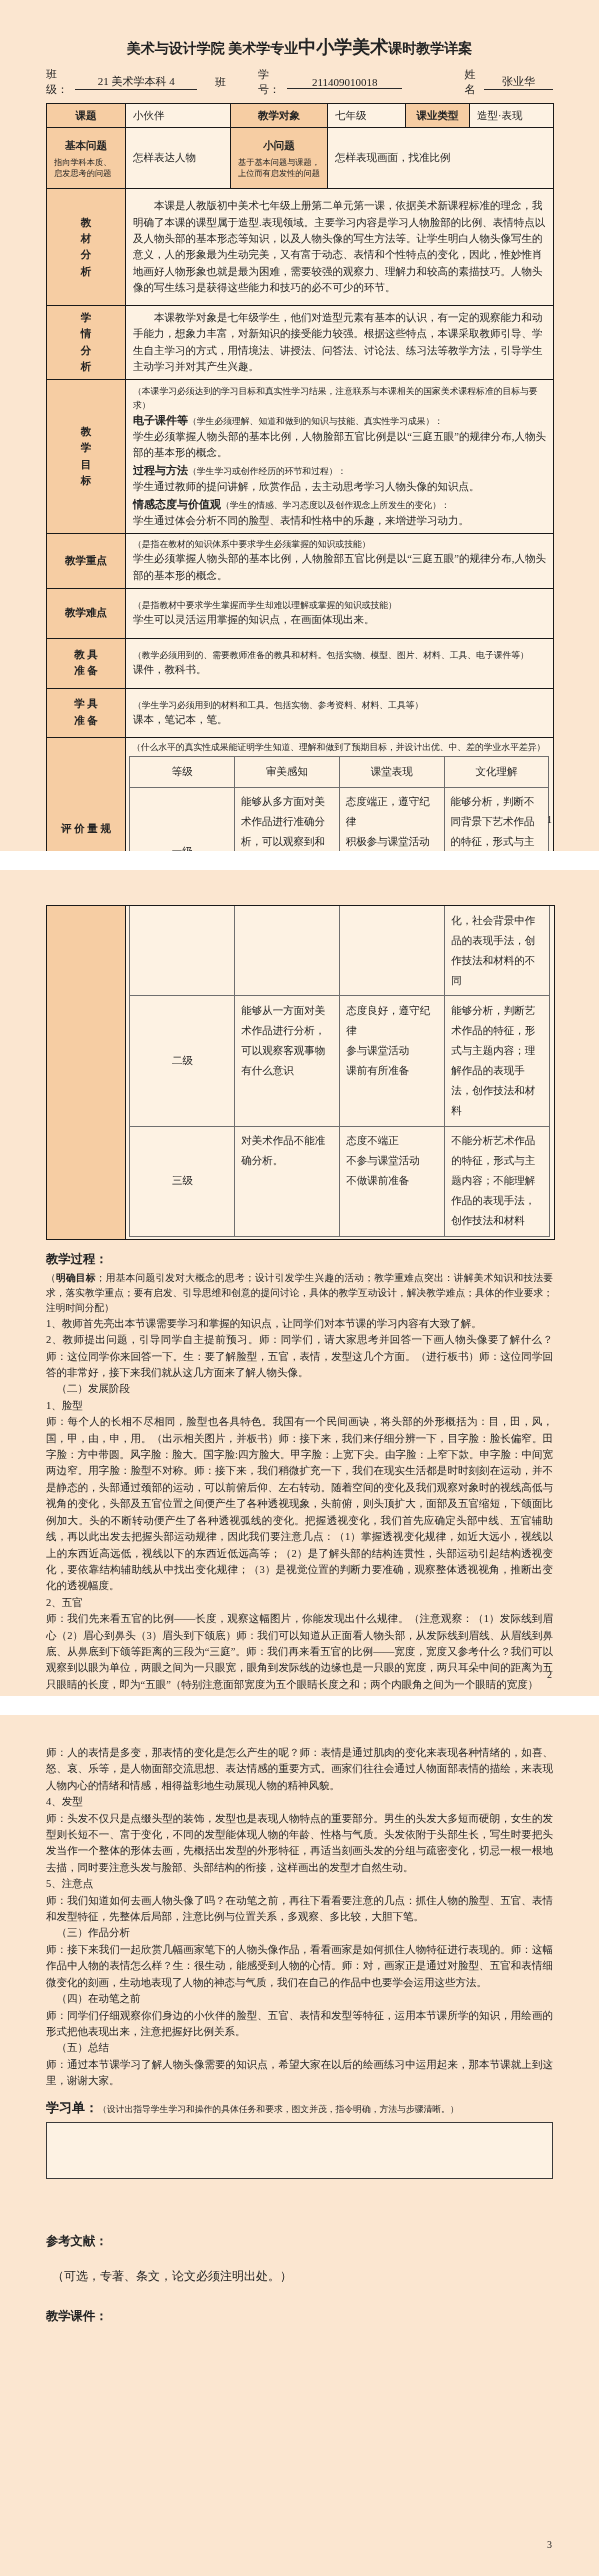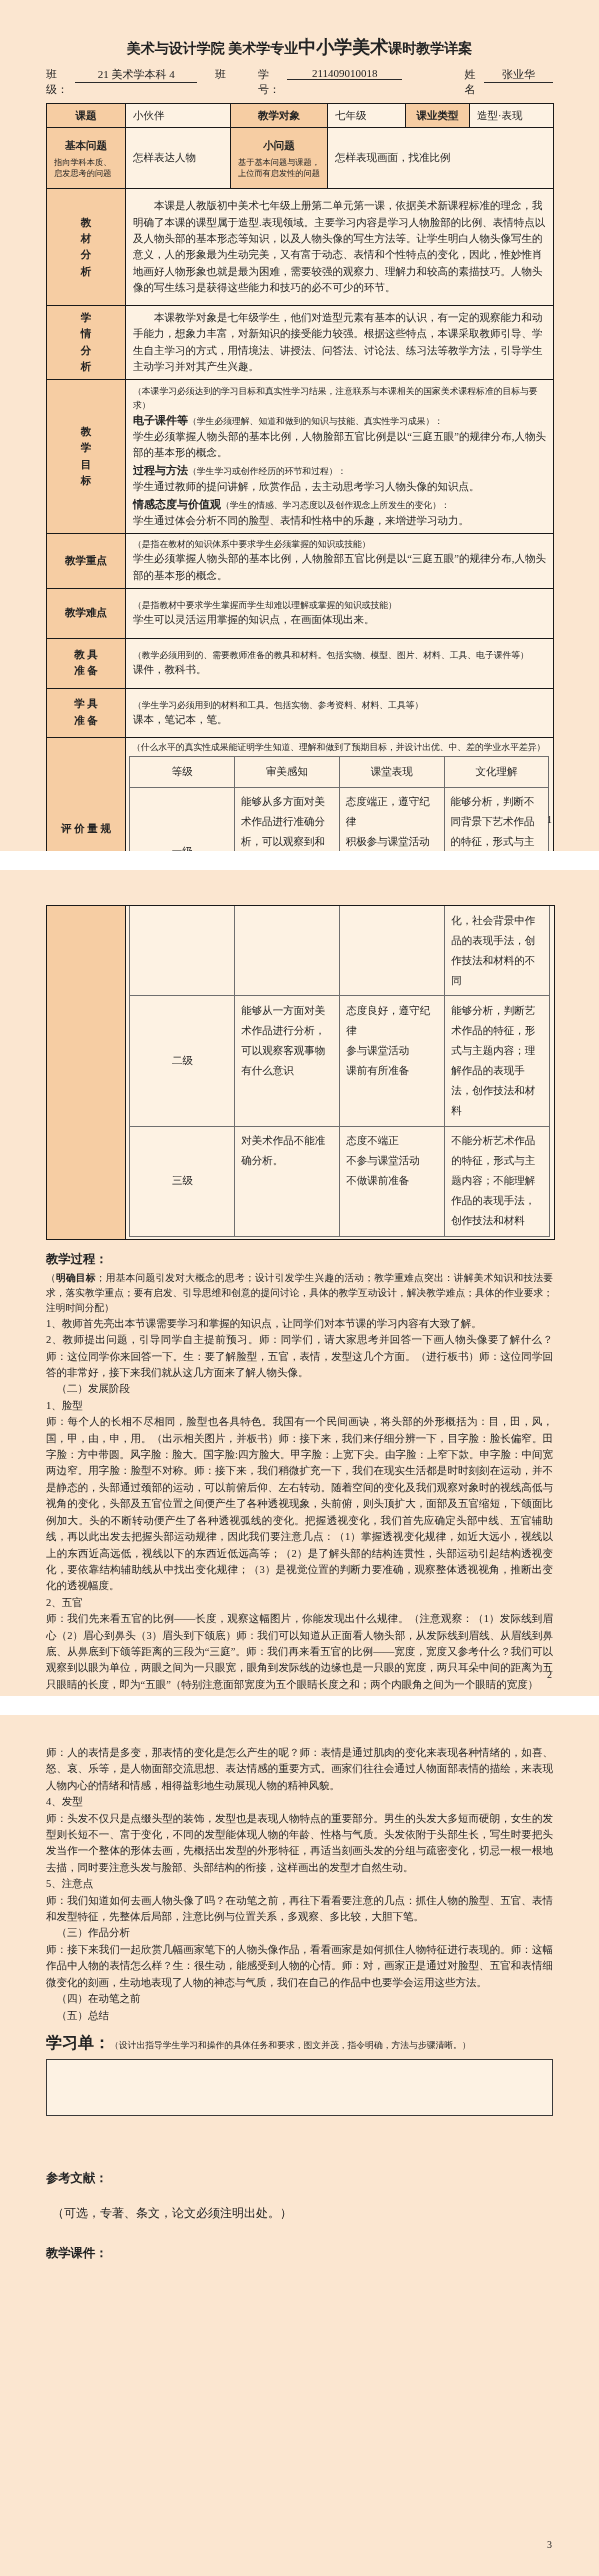--- a/index.html
+++ b/index.html
@@ -17,21 +17,21 @@
   .page{position:relative;width:599px;background:var(--pg);overflow:hidden;}
   .page-gap{height:19px;background:#ffffff;}
   .p1{height:851px;}
   .p2{height:826px;}
   .p3{height:861px;}
   .content{margin:0 46px;}
 
   
   .title{padding-top:37px;text-align:center;font-weight:bold;font-size:14px;line-height:20px;}
   .title .em{font-size:18px;}
-  .meta{margin:8.2px 0 5.9px 0;font-size:11px;display:flex;align-items:flex-start;}
+  .meta{margin:8.2px 0 5.9px 0;font-size:11px;display:flex;align-items:center;}
   .u{display:inline-block;border-bottom:0.6px solid #2b2b2b;text-align:center;padding:0 3.5px;}
   .u.cls{min-width:122px;}
   .u.sid{min-width:115px;}
   .u.nam{min-width:69px;}
   .meta .sp1{width:20px;}
   .meta .sp2{width:36px;}
   .meta .sp3{width:70px;}
 
   
   table.main{border-collapse:collapse;width:508px;table-layout:fixed;
@@ -63,21 +63,21 @@
   table.rubric.nb td{border-top:none;}
 
   
   .flow{font-size:10.5px;line-height:16.4px;}
   .flow .h-proc{font-size:12.3px;font-weight:bold;margin:10.5px 0 2.3px 0;}
   .flow .proc-note{font-size:9.7px;line-height:15px;text-align:justify;margin:0 0 1.2px 0;}
   .flow p{margin:0;text-align:justify;}
   .flow p.stage{text-indent:1em;}
 
   .ws-line{margin-top:9.4px;font-size:10.5px;}
-  .ws-line b{font-size:16px;}
+  .ws-line b{font-size:13px;}
   .blank-box{margin-top:4.7px;height:57px;border:1.2px solid #3a3a3a;background:var(--cell);}
   .ref-head{font-size:12.3px;font-weight:bold;margin-top:54px;}
   .ref-note{font-size:12px;margin-top:18px;text-indent:0.5em;}
   .kj-head{font-size:12.3px;font-weight:bold;margin-top:23.4px;}
 
   .pagenum{position:absolute;right:47px;font-size:10px;}
   .pn1{bottom:26px;}
   .pn2{bottom:16.4px;}
   .pn3{bottom:26px;}
 </style>
@@ -299,21 +299,23 @@
   <div class="content" style="padding-top:30px;">
     <div class="flow">
       <p>师：人的表情是多变，那表情的变化是怎么产生的呢？师：表情是通过肌肉的变化来表现各种情绪的，如喜、怒、哀、乐等，是人物面部交流思想、表达情感的重要方式。画家们往往会通过人物面部表情的描绘，来表现人物内心的情绪和情感，相得益彰地生动展现人物的精神风貌。</p>
       <p>4、发型</p>
       <p>师：头发不仅只是点缀头型的装饰，发型也是表现人物特点的重要部分。男生的头发大多短而硬朗，女生的发型则长短不一、富于变化，不同的发型能体现人物的年龄、性格与气质。头发依附于头部生长，写生时要把头发当作一个整体的形体去画，先概括出发型的外形特征，再适当刻画头发的分组与疏密变化，切忌一根一根地去描，同时要注意头发与脸部、头部结构的衔接，这样画出的发型才自然生动。</p>
       <p>5、注意点</p>
       <p>师：我们知道如何去画人物头像了吗？在动笔之前，再往下看看要注意的几点：抓住人物的脸型、五官、表情和发型特征，先整体后局部，注意比例与位置关系，多观察、多比较，大胆下笔。</p>
       <p class="stage">（三）作品分析</p>
       <p>师：接下来我们一起欣赏几幅画家笔下的人物头像作品，看看画家是如何抓住人物特征进行表现的。师：这幅作品中人物的表情怎么样？生：很生动，能感受到人物的心情。师：对，画家正是通过对脸型、五官和表情细微变化的刻画，生动地表现了人物的神态与气质，我们在自己的作品中也要学会运用这些方法。</p>
       <p class="stage">（四）在动笔之前</p>
+      <p>师：同学们仔细观察你们身边的小伙伴的脸型、五官、表情和发型等特征，运用本节课所学的知识，用绘画的形式把他表现出来，注意把握好比例关系。</p>
       <p class="stage">（五）总结</p>
+      <p>师：通过本节课学习了解人物头像需要的知识点，希望大家在以后的绘画练习中运用起来，那本节课就上到这里，谢谢大家。</p>
     </div>
 
     <div class="ws-line">
       <b>学习单：</b><span class="note">（设计出指导学生学习和操作的具体任务和要求，图文并茂，指令明确，方法与步骤清晰。）</span>
     </div>
     <div class="blank-box"></div>
 
     <div class="ref-head">参考文献：</div>
     <div class="ref-note">（可选，专著、条文，论文必须注明出处。）</div>
 

